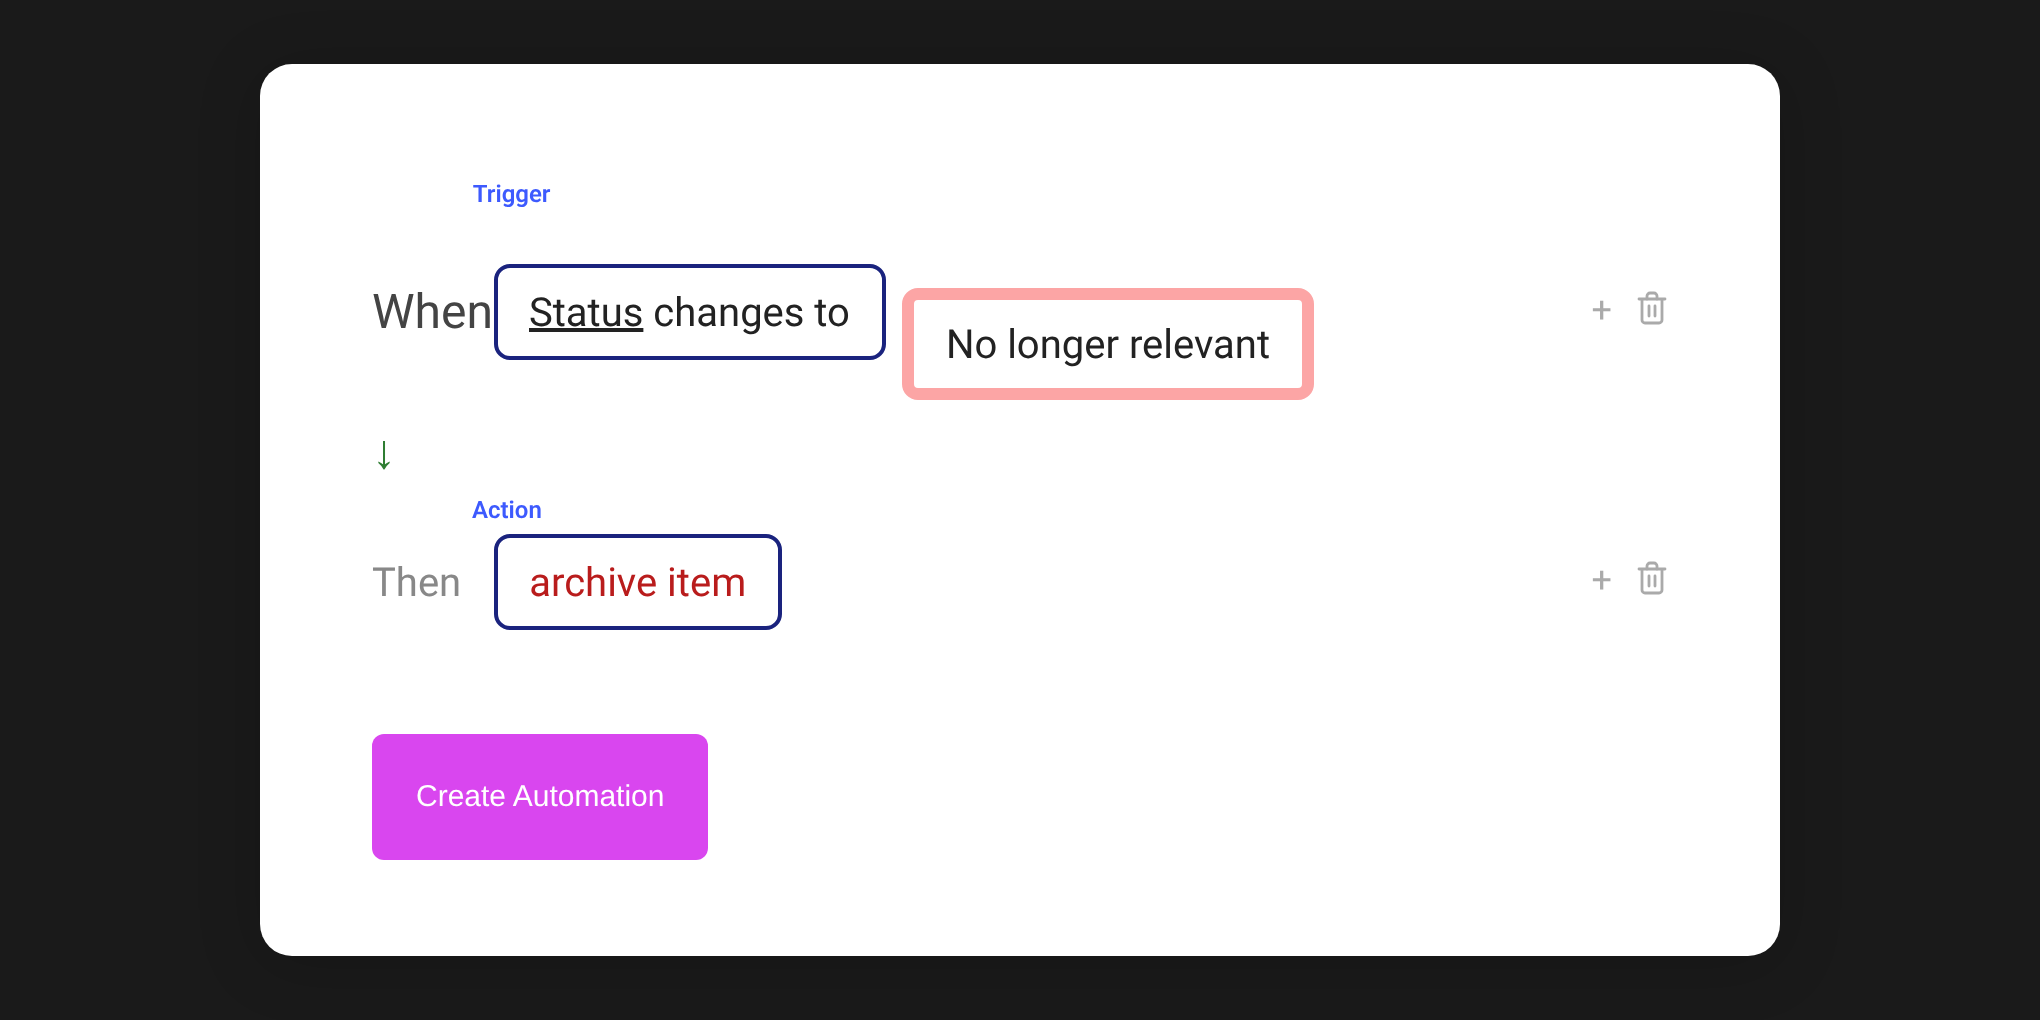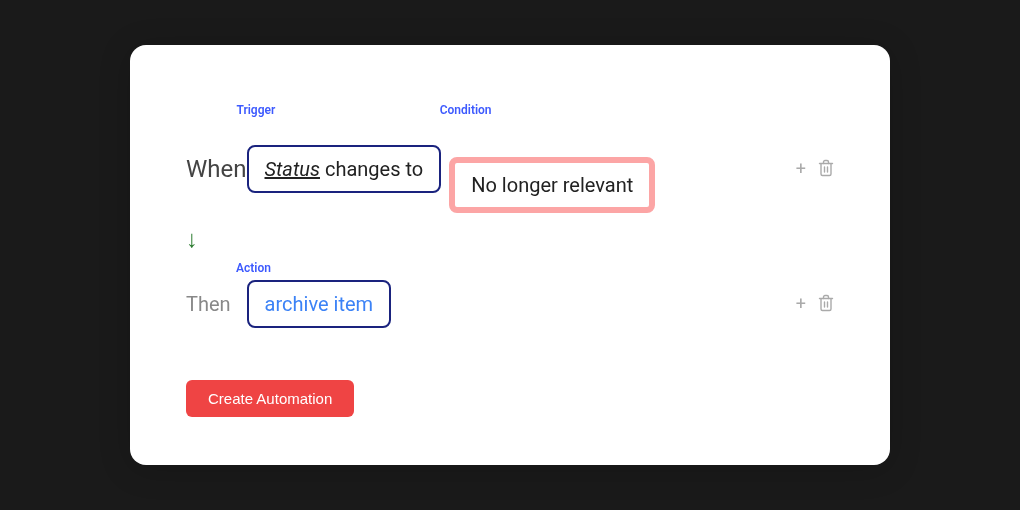--- a/index.html
+++ b/index.html
@@ -46,21 +46,20 @@
 
     .trigger-text-part {
       font-size: 24px;
       color: #444;
       padding: 10px 0;
       white-space: nowrap;
     }
 
     .status-underline {
       text-decoration: underline;
-      font-style: italic;
     }
 
     .condition-box {
       border: 6px solid #fca5a5;
       border-radius: 8px;
       padding: 10px 16px;
       font-size: 20px;
       color: #222;
       white-space: nowrap;
       margin-top: 32px;
@@ -84,21 +83,21 @@
       color: #888;
       padding: 10px 0;
       margin-right: 0;
     }
 
     .action-box {
       border: 2px solid #1a237e;
       border-radius: 8px;
       padding: 10px 16px;
       font-size: 20px;
-      color: #3b82f6;
+      color: #b91c1c;
     }
 
     .icon-group {
       display: flex;
       align-items: center;
       gap: 12px;
       margin-left: auto;
       padding-left: 16px;
       color: #999;
       font-size: 18px;
@@ -107,25 +106,25 @@
 
     .icon-btn {
       cursor: pointer;
       color: #aaa;
       font-size: 18px;
       line-height: 1;
       user-select: none;
     }
 
     .create-btn {
-      background: #ef4444;
+      background: #d946ef;
       color: #fff;
       border: none;
       border-radius: 6px;
-      padding: 10px 22px;
+      padding: 23px 22px;
       font-size: 15px;
       font-weight: 500;
       cursor: pointer;
       margin-top: 24px;
     }
 
     .row-with-icons {
       display: flex;
       align-items: center;
       width: 100%;
@@ -140,25 +139,20 @@
 
 <div class="card">
 
   <div style="display:flex; align-items:flex-end; margin-bottom:4px; padding-left: 0;">
 
     <div style="display:flex; gap:0; align-items:center; width:100%;">
 
       <div style="margin-right: auto; display:flex; gap: 0; align-items:flex-end;">
         <span style="visibility:hidden; font-size:20px; padding: 0 0 4px 0;">When </span>
         <span class="label">Trigger</span>
-      </div>
-      <div style="margin-right: auto; display:flex; align-items:flex-end; flex: 1;">
-
-        <span style="visibility:hidden; font-size:20px; padding: 0 0 4px 0; white-space:nowrap;">Status changes to</span>
-        <span class="label" style="margin-left:4px;">Condition</span>
       </div>
     </div>
   </div>
 
   <div class="row-with-icons">
     <div class="main-content" style="display:flex; align-items:center; gap:0;">
       <span class="trigger-text-part">When </span>
       <div class="trigger-box">
         <span>
           <span class="status-underline">Status</span>

